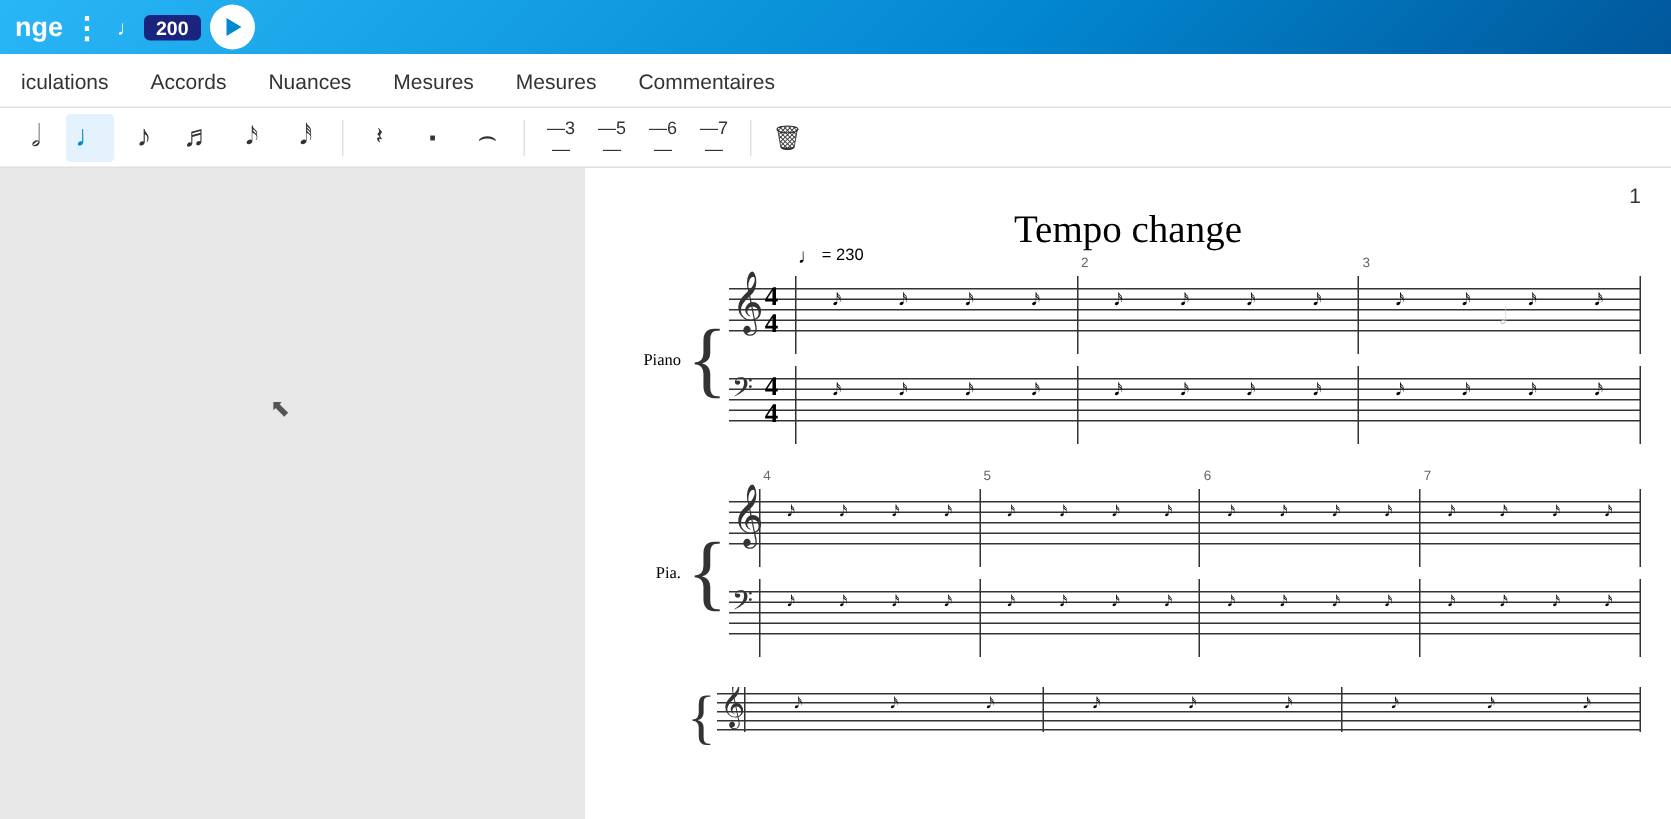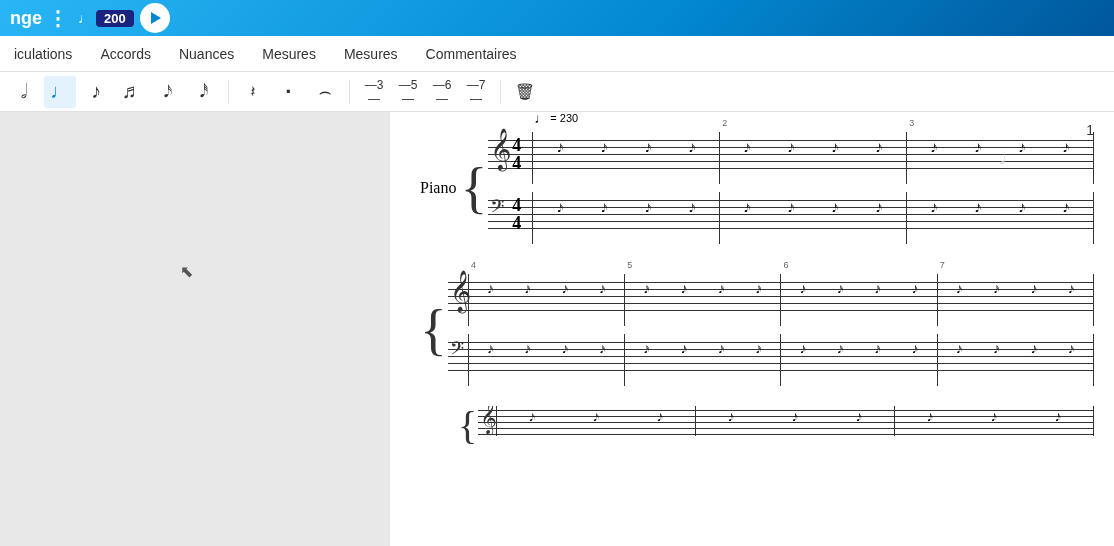--- a/index.html
+++ b/index.html
@@ -180,24 +180,25 @@
   <div id="left-panel">
 
     <div style="position:absolute;top:150px;left:180px;font-size:16px;color:#555;user-select:none;">
       ⬉
     </div>
   </div>
 
   <div id="score-area">
     <span style="position:absolute;top:10px;right:20px;font-size:14px;color:#333;">1</span>
 
+    <div style="text-align:center;font-size:26px;font-family:'Times New Roman',serif;margin-bottom:16px;margin-top:6px;">Tempo change</div>
 
     <div style="position:relative;display:flex;align-items:stretch;margin-bottom:30px;margin-left:10px;">
 
-      <div style="font-size:16px;font-family:'Times New Roman',serif;display:flex;align-items:center;justify-content:flex-end;padding-right:4px;min-width:38px;">
+      <div style="font-size:11px;font-family:'Times New Roman',serif;display:flex;align-items:center;justify-content:flex-end;padding-right:4px;min-width:38px;">
         <span>Piano</span>
       </div>
 
       <div style="font-size:56px;font-family:'Times New Roman',serif;display:flex;align-items:center;line-height:1;margin-right:1px;color:#333;">{</div>
 
       <div style="flex:1;display:flex;flex-direction:column;">
 
         <div style="position:relative;height:52px;">
 
           <div style="position:absolute;top:-22px;left:46px;font-size:11px;display:flex;align-items:center;gap:2px;">
@@ -297,20 +298,23 @@
               </div>
             </div>
           </div>
         </div>
 
       </div>
     </div>
 
     <div style="position:relative;display:flex;align-items:stretch;margin-bottom:20px;margin-left:10px;">
 
+      <div style="font-size:11px;font-family:'Times New Roman',serif;display:flex;align-items:center;justify-content:flex-end;padding-right:4px;min-width:38px;">
+        <span>Pia.</span>
+      </div>
 
       <div style="font-size:56px;font-family:'Times New Roman',serif;display:flex;align-items:center;line-height:1;margin-right:1px;color:#333;">{</div>
 
       <div style="flex:1;display:flex;flex-direction:column;">
 
         <div style="position:relative;height:52px;">
           <div style="position:absolute;top:8px;left:0;right:0;">
             <div style="height:1px;background:#333;margin-bottom:6px;"></div>
             <div style="height:1px;background:#333;margin-bottom:6px;"></div>
             <div style="height:1px;background:#333;margin-bottom:6px;"></div>

